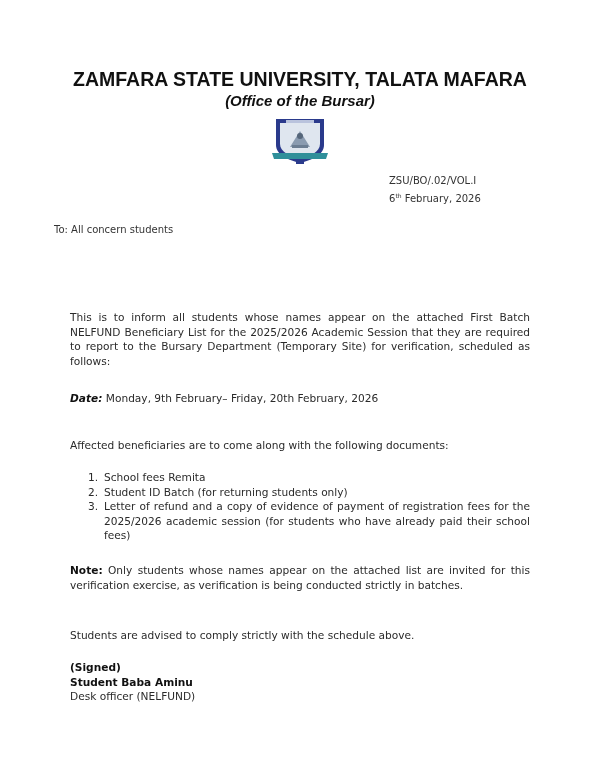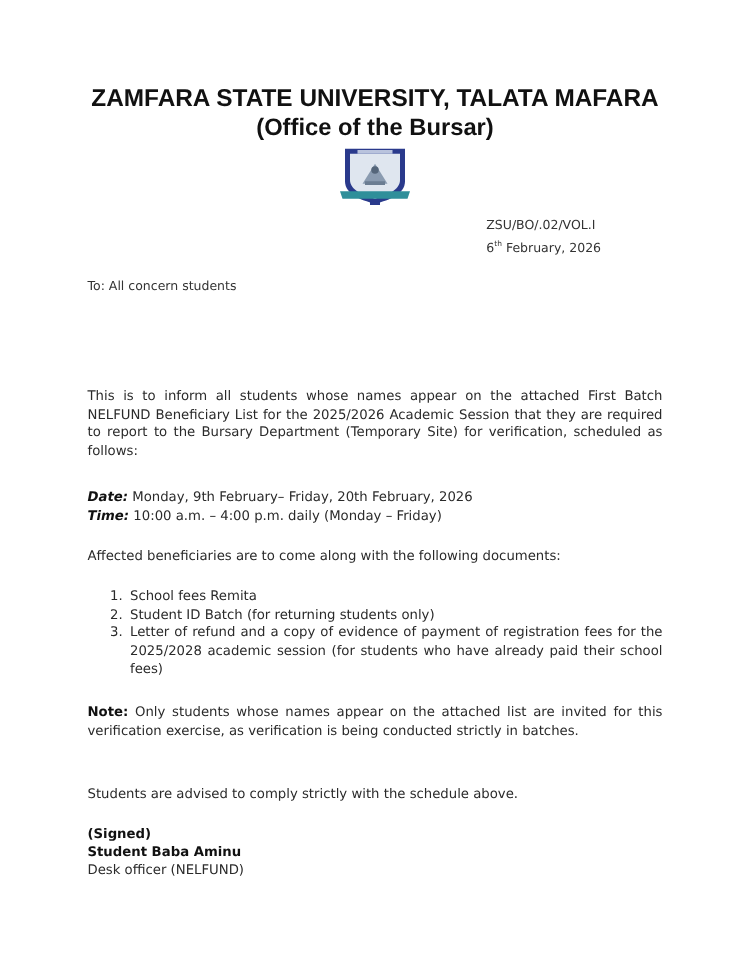--- a/index.html
+++ b/index.html
@@ -1,26 +1,26 @@
 <!DOCTYPE html>
 <html><head>
 <meta charset="utf-8">
 <style>
   html, body { margin:0; padding:0; background:#ffffff; }
   body { width:600px; height:776px; position:relative; overflow:hidden; color:#1a1a1a; }
   .page { position:absolute; left:0; top:0; width:520px; height:776px; }
   .title { position:absolute; top:68px; left:0; width:600px; text-align:center;
     font-family:"Liberation Sans", sans-serif; font-weight:bold; font-size:19.5px; letter-spacing:0px; color:#111; }
   .subtitle { position:absolute; top:92px; left:0; width:600px; text-align:center;
-    font-family:"Liberation Sans", sans-serif; font-weight:bold; font-size:19px; color:#111; }
+    font-family:"Liberation Sans", sans-serif; font-weight:bold; font-size:15px; color:#111;font-style:italic; }
   .logo { position:absolute; left:266px; top:115px; width:68px; height:56px; }
   .ref { position:absolute; left:389px; top:173px; font-family:"DejaVu Sans", sans-serif; font-size:10px; color:#333; line-height:15px; }
   .ref sup { font-size:6px; }
   .body-text { font-family:"DejaVu Sans", sans-serif; font-size:10.6px; color:#2a2a2a; line-height:14.6px; }
-  .to { position:absolute; left:70px; top:223px; font-size:10px; color:#333; }
+  .to { position:absolute; left:54px; top:223px; font-size:10px; color:#333; }
   .heading { position:absolute; left:70px; top:265px; width:460px; font-family:"DejaVu Sans", sans-serif;
     font-weight:bold; font-size:11px; line-height:14.5px; text-align:justify; text-align-last:left; color:#111; }
   .heading .l1 { display:flex; justify-content:space-between; }
   .para1 { position:absolute; left:70px; top:310px; width:460px; text-align:justify; }
   .schedule { position:absolute; left:70px; top:391px; width:460px; }
   .schedule b { color:#111;font-style:italic; }
   .affected { position:absolute; left:70px; top:438px; width:460px; }
   .doclist { position:absolute; left:88px; top:470px; width:442px; margin:0; padding:0; list-style:none; }
   .doclist li { display:flex; }
   .doclist .num { width:16px; flex:none; }
@@ -59,37 +59,36 @@
 
   <div class="body-text to">To: All concern students</div>
 
   <div class="heading">
   </div>
 
   <div class="body-text para1">This is to inform all students whose names appear on the attached First Batch NELFUND Beneficiary List for the 2025/2026 Academic Session that they are required to report to the Bursary Department (Temporary Site) for verification, scheduled as follows:</div>
 
   <div class="body-text schedule">
     <div><b>Date:</b><span> Monday, 9th February– Friday, 20th February, 2026</span></div>
-    <div><b>Time:</b><span> 10:00 a.m. – 4:00 p.m. daily (Monday – Friday)</span></div>
   </div>
 
   <div class="body-text affected">Affected beneficiaries are to come along with the following documents:</div>
 
   <ol class="body-text doclist">
     <li>
         <span class="num">1.</span>
         <span class="txt">School fees Remita</span>
       </li>
     <li>
         <span class="num">2.</span>
         <span class="txt">Student ID Batch (for returning students only)</span>
       </li>
     <li>
         <span class="num">3.</span>
-        <span class="txt">Letter of refund and a copy of evidence of payment of registration fees for the 2025/2028 academic session (for students who have already paid their school fees)</span>
+        <span class="txt">Letter of refund and a copy of evidence of payment of registration fees for the 2025/2026 academic session (for students who have already paid their school fees)</span>
       </li>
   </ol>
 
   <div class="body-text note"><b>Note:</b><span> Only students whose names appear on the attached list are invited for this verification exercise, as verification is being conducted strictly in batches.</span></div>
 
   <div class="body-text advise">Students are advised to comply strictly with the schedule above.</div>
 
   <div class="body-text sig">
     <div class="signed">(Signed)</div>
     <div class="name">Student Baba Aminu</div>

